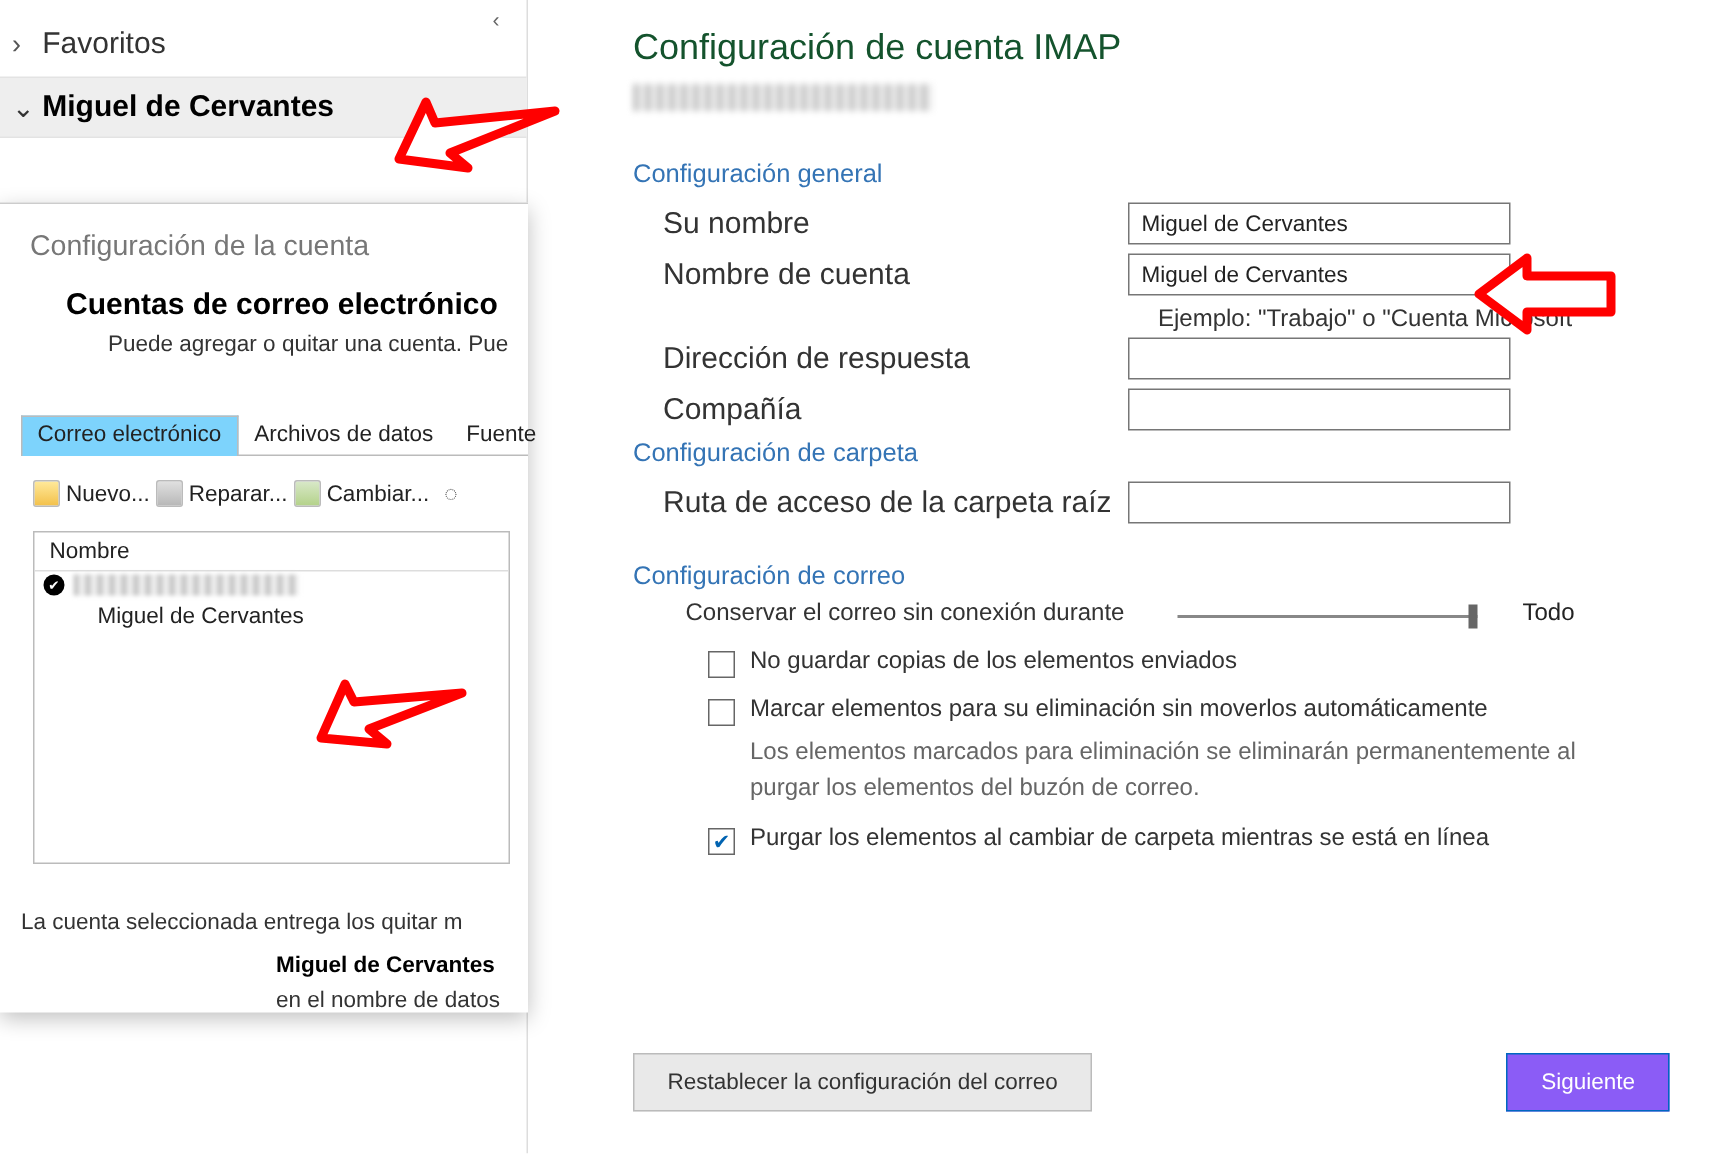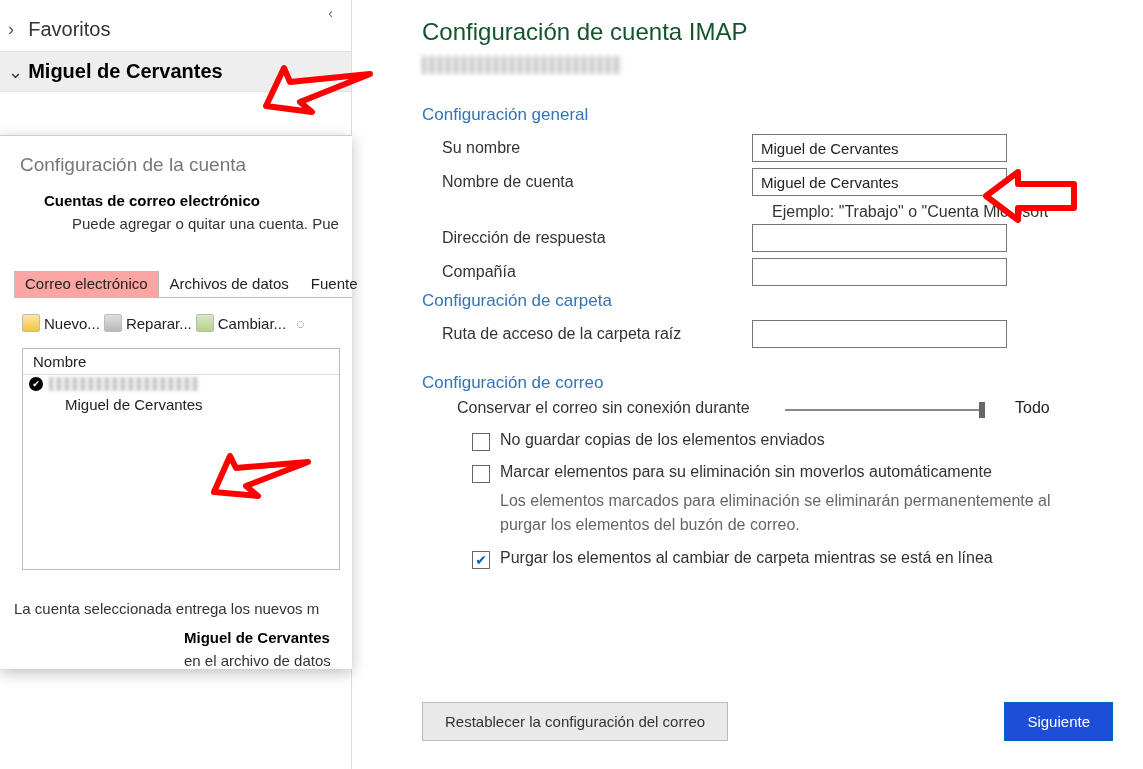--- a/index.html
+++ b/index.html
@@ -16,25 +16,25 @@
   .nav-section .label { font-size:20px; color:#333; vertical-align:middle; margin-left:2px;}
   
   .acct-header { background:#eee; padding:8px 8px; border-bottom:1px solid #e3e3e3; }
   .acct-header .chev { display:inline-block; width:14px; font-size:18px; color:#333; vertical-align:middle;}
   .acct-header .label { font-size:20px; font-weight:700; color:#000; vertical-align:middle; margin-left:2px;}
 
   
   .acct-dialog { position:absolute; top:135px; left:0; width:352px; border-top:1px solid #ccc; background:#fff; padding:0; box-shadow:0 4px 14px rgba(0,0,0,0.25); }
   .acct-dialog-title { font-size:19px; color:#777; padding:18px 0 16px 20px;}
   .acct-desc { padding:0 10px 0 44px; }
-  .acct-desc b { font-size:15px; font-weight:600; color:#000; }
+  .acct-desc b { font-size:20px; font-weight:600; color:#000; }
   .acct-desc p { font-size:15px; margin:6px 0 0 28px; color:#333; white-space:nowrap;}
   .tab-row { display:flex; margin-top:38px; border-bottom:1px solid #bbb; height:28px;}
   .tab { padding:3px 10px 4px 10px; font-size:15px; color:#222; border:1px solid transparent; border-bottom:none; margin-right:0; position:relative; top:1px; cursor:pointer; white-space:nowrap;}
-  .tab.active { border-color:#bbb; background:#fca5a5; }
+  .tab.active { border-color:#bbb; background:#7dd3fc; }
   .toolbar { display:flex; gap:4px; align-items:center; padding:16px 0 16px 22px; white-space:nowrap;}
   .toolbar .item { display:flex; align-items:center; gap:4px; font-size:15px; color:#222; cursor:pointer;}
   .tool-ico { width:18px; height:18px; display:inline-block; background:#ddd; border:1px solid #bbb; border-radius:2px;}
   .tool-ico.new { background:linear-gradient(#ffe99a,#f3c14b);}
   .tool-ico.rep { background:linear-gradient(#e0e0e0,#b8b8b8);}
   .tool-ico.chg { background:linear-gradient(#d8e8c8,#b4d28a);}
 
   .acct-table { border:1px solid #bbb; margin:0 0 0 22px; width:318px; height:222px; overflow:hidden;}
   .acct-table .hdr { padding:4px 10px; font-size:15px; border-bottom:1px solid #ddd;}
   .acct-row { display:flex; align-items:center; padding:2px 6px; gap:6px;}
@@ -49,41 +49,41 @@
 
   
   .right-col { flex:1; height:100%; padding:18px 30px 0 70px; position:relative; }
   .right-col h1 { font-size:24px; font-weight:400; color:#14532d; margin:0;}
   .sub-h1 { margin-top:10px; }
   .blurred2 { display:inline-block; width:200px; height:18px; background:repeating-linear-gradient(90deg,#c4c4c4,#c4c4c4 4px,#f0f0f0 4px,#f0f0f0 8px); filter:blur(2px);}
   
   .section { margin-top:28px; }
   .section-h { color:#3474b5; font-size:17px; margin-bottom:6px;}
   .row { display:flex; align-items:center; min-height:34px;}
-  .row .lbl { width:330px; padding-left:20px; font-size:16px; color:#333;}
+  .row .lbl { width:330px; padding-left:20px; font-size:20px; color:#333;}
   input.txt { width:255px; height:28px; border:1px solid #767676; padding:2px 8px; font-size:15px; color:#222; background:#fff;}
   .example { font-size:16px; color:#333; margin-left:350px; margin-top:4px;}
   
   .slider-row { display:flex; padding-left:35px; gap:18px; margin-top:4px;}
   .slider-row .slabel { font-size:16px; color:#333; width:310px;}
   .slider-track { width:200px; height:20px; position:relative;}
   .slider-track .line { position:absolute; top:10px; left:0; right:0; border-top:2px solid #888;}
   .slider-track .thumb { position:absolute; top:3px; right:0; width:6px; height:16px; background:#666;}
   .slider-end { font-size:16px; margin-left:12px;}
 
   .chk-row { display:flex; align-items:flex-start; padding-left:50px; gap:10px; margin-top:12px;}
   .chkbox { width:18px; height:18px; border:1px solid #666; display:flex; align-items:center; justify-content:center; font-size:14px; color:#0063b1; flex-shrink:0; margin-top:2px; cursor:pointer;}
   .chkbox.checked::after { content:"✔"; }
   .chk-text { font-size:16px; color:#333; }
   .chk-hint { font-size:16px; color:#666; padding-left:78px; padding-right:40px; margin-top:6px; line-height:1.5;}
 
   .btn-row { position:absolute; bottom:28px; left:70px; right:30px; display:flex; justify-content:space-between; align-items:center;}
   .btn { padding:10px 22px; font-size:15px; cursor:pointer;}
   .btn.default { background:#e9e9e9; border:1px solid #bbb; color:#333;}
-  .btn.primary { background:#1d4ed8; border:1px solid #0067c0; color:#fff;}
+  .btn.primary { background:#8b5cf6; border:1px solid #0067c0; color:#fff;}
 
   
   .arrow { position:absolute; pointer-events:none; }
   .arrow svg { overflow:visible; }
 </style>
 </head>
 <body>
 
 <div class="app">
 
@@ -127,23 +127,23 @@
         <span style="margin-left:6px;color:#555;">◌</span>
       </div>
       <div class="acct-table">
         <div class="hdr">Nombre</div>
         <div class="acct-row">
           <span class="chk"></span>
           <span class="blurred1"></span>
         </div>
         <div class="acct-row2">Miguel de Cervantes</div>
       </div>
-      <div class="acct-note">La cuenta seleccionada entrega los nuevos m</div>
+      <div class="acct-note">La cuenta seleccionada entrega los quitar m</div>
       <div class="acct-note2">Miguel de Cervantes</div>
-      <div class="acct-note3">en el archivo de datos </div>
+      <div class="acct-note3">en el nombre de datos </div>
     </div>
   </div>
 
   <div class="right-col">
     <h1>Configuración de cuenta IMAP</h1>
     <div class="sub-h1"><span class="blurred2"></span></div>
 
     <div class="section">
       <div class="section-h">Configuración general</div>
       <div class="row">

